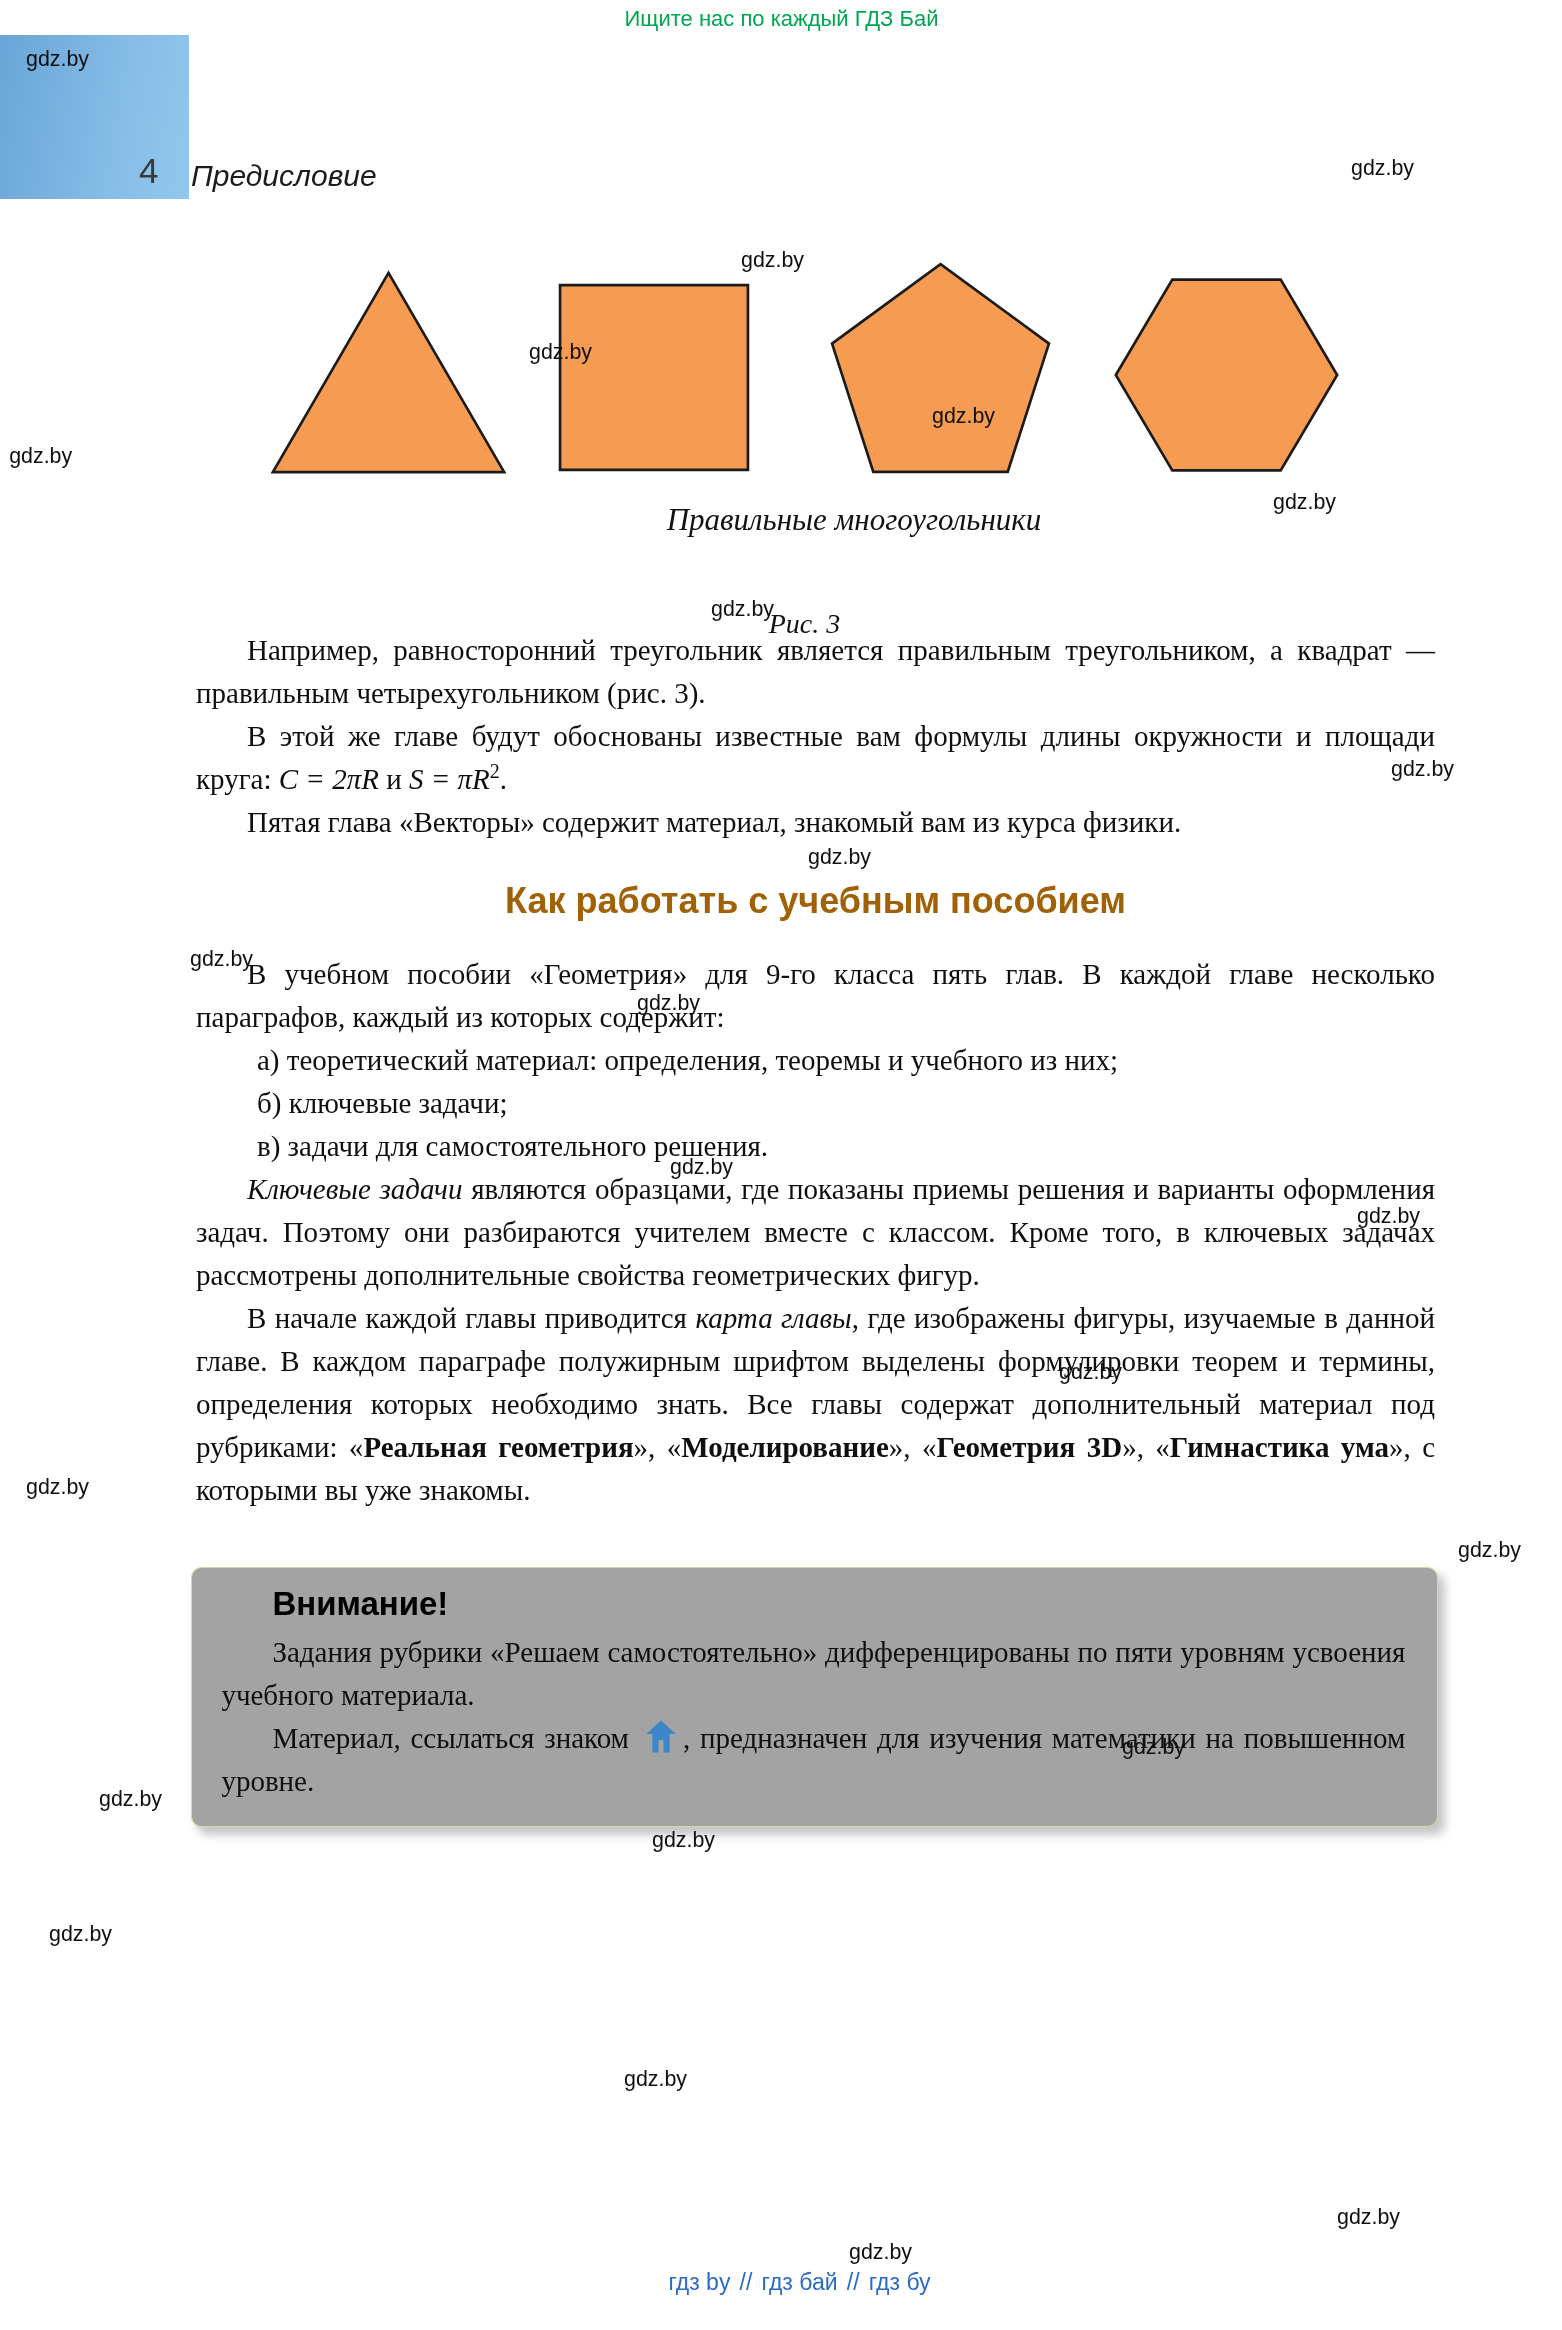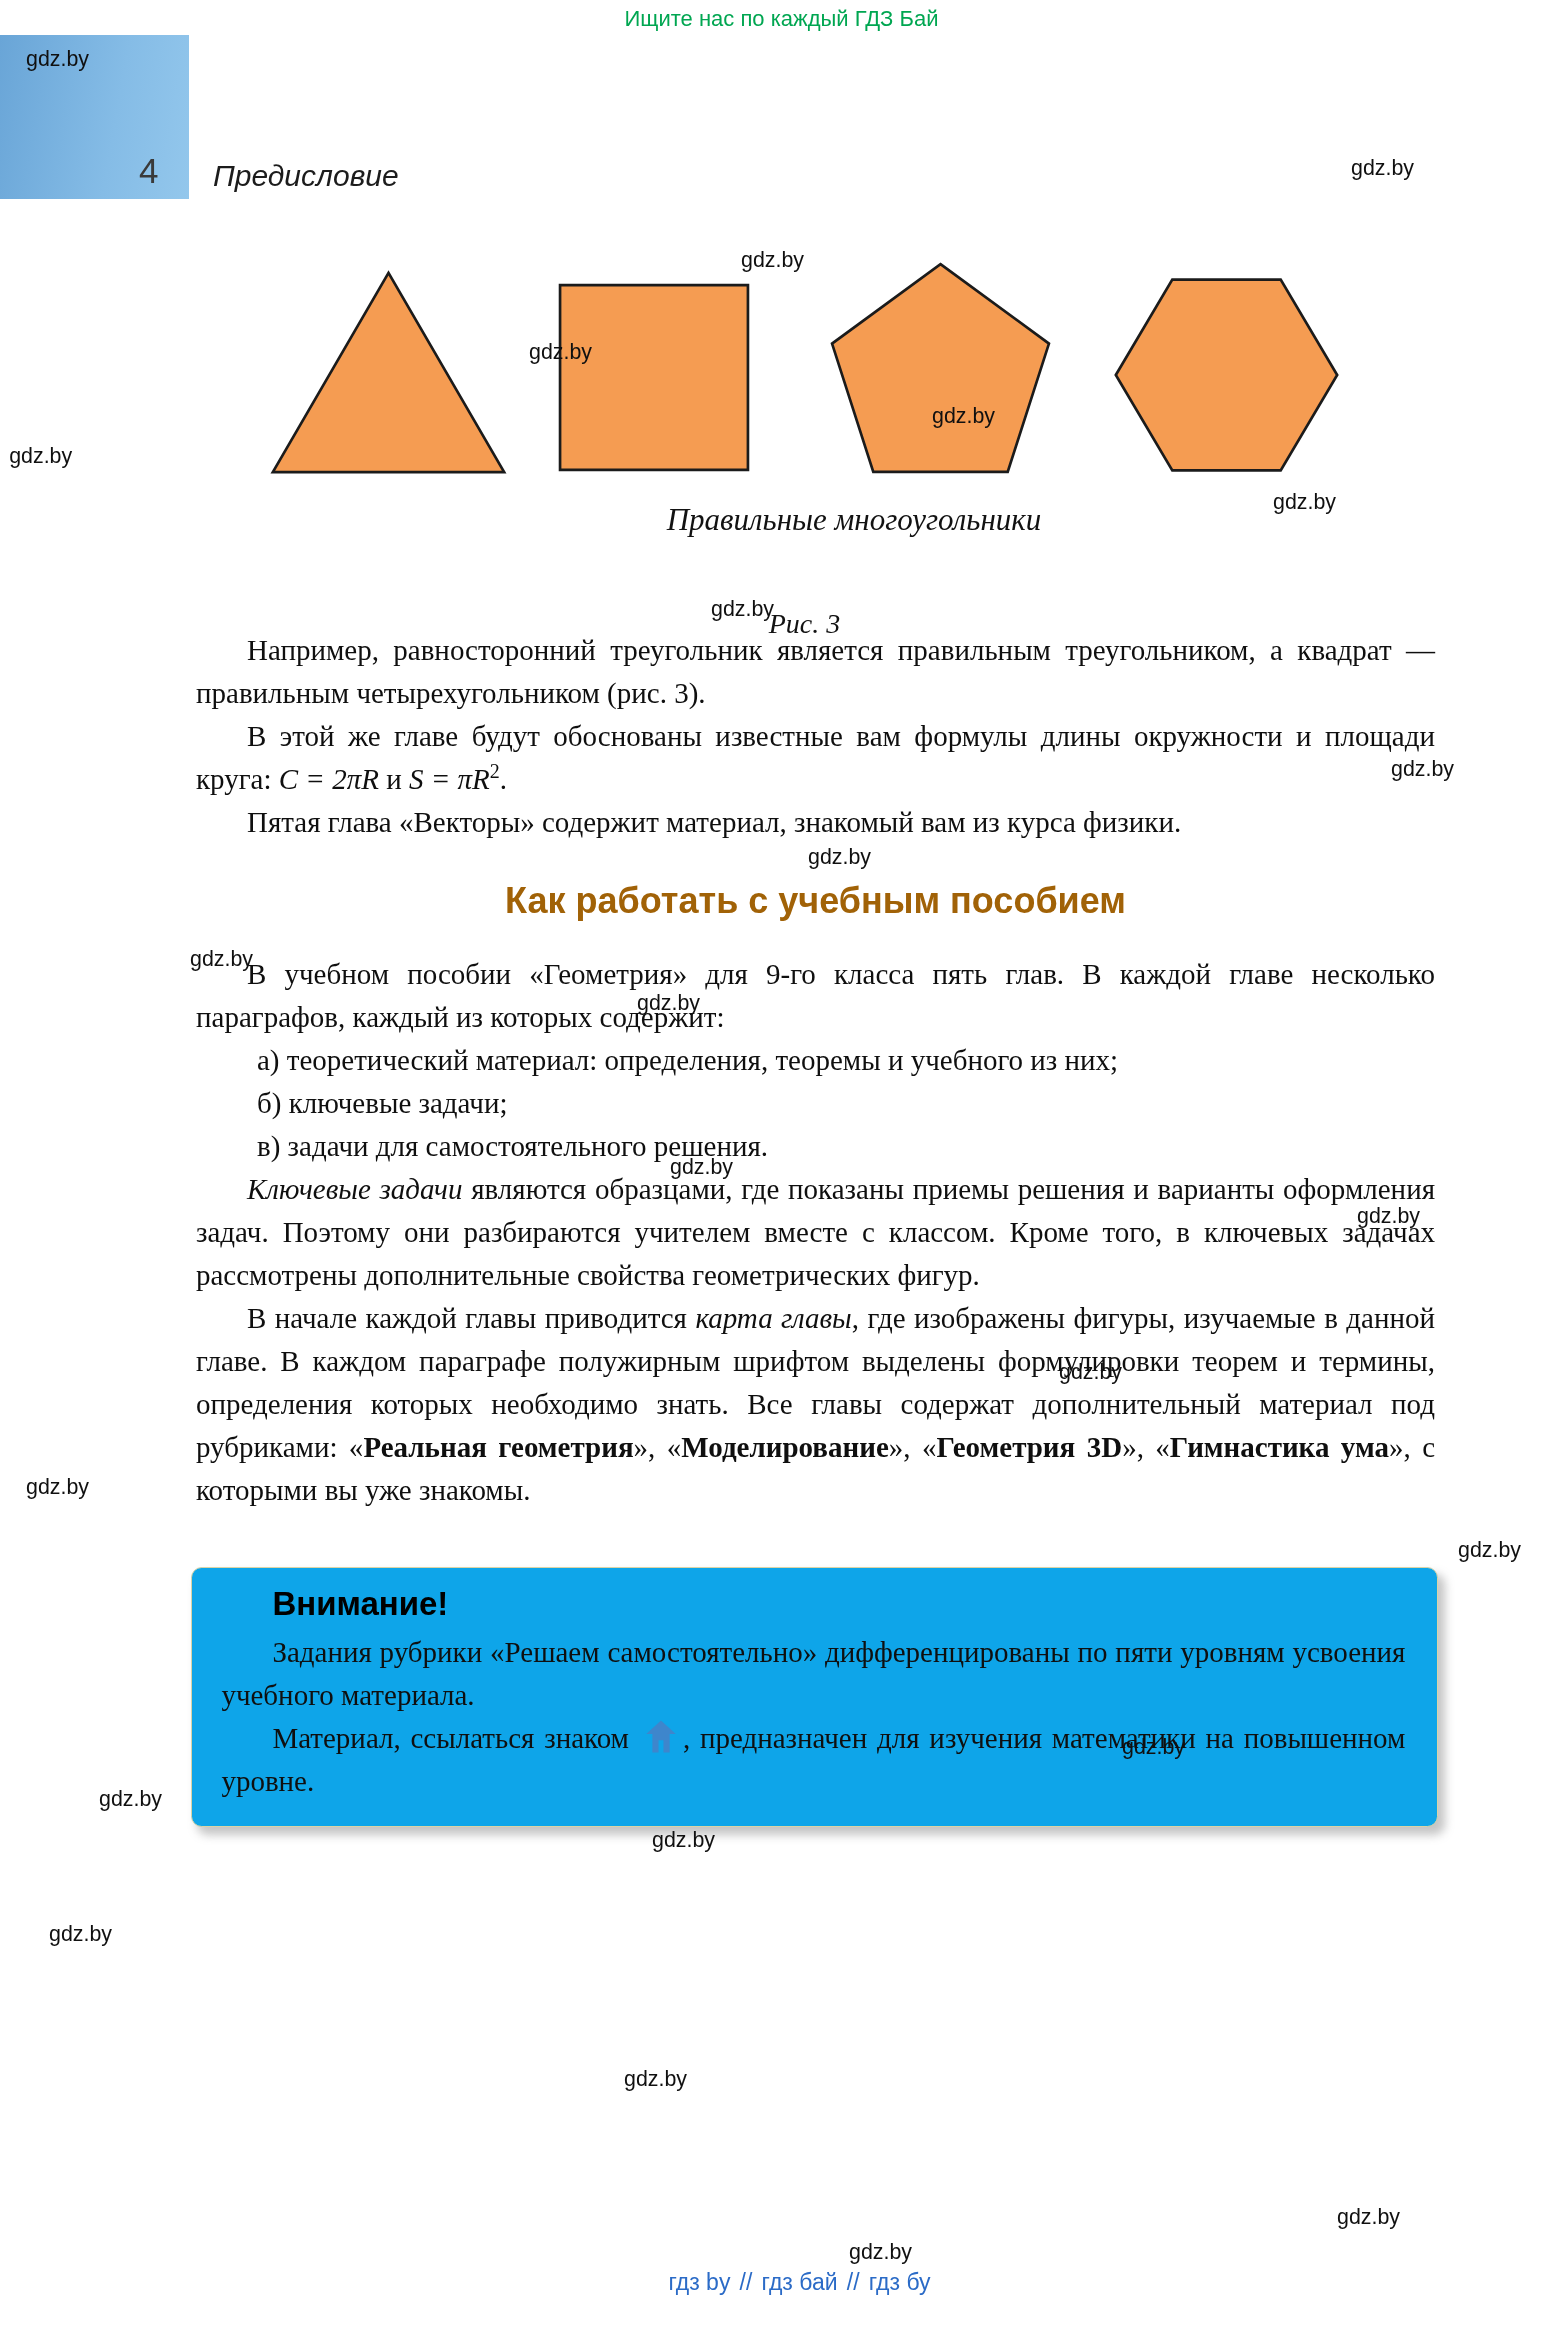--- a/index.html
+++ b/index.html
@@ -20,21 +20,21 @@
   }
   .watermark {
     position:absolute; font-family:"Liberation Sans", sans-serif;
     font-size:21.4px; color:#101010; white-space:nowrap; z-index:9;
   }
   .page-num {
     position:absolute; left:139px; top:151px; z-index:2;
     font-family:"Liberation Sans", sans-serif; font-size:35px; color:#3a3a3a;
   }
   .chapter {
-    position:absolute; left:213px; top:159px;
+    position:absolute; left:191px; top:159px;
     font-family:"Liberation Sans", sans-serif; font-style:italic;
     font-size:30px; color:#1c1c1c;
   }
 
   .shape { position:absolute; }
   .shape polygon { stroke:#1b1b1b; stroke-width:3.5; stroke-linejoin:miter; }
 
   .fig-caption {
     position:absolute; top:502px; left:145px; width:1418px; text-align:center;
     font-style:italic; font-size:31px; color:#121212;
@@ -56,21 +56,21 @@
   b { font-weight:bold; }
 
   .section-heading {
     font-family:"Liberation Sans", sans-serif; font-weight:bold;
     font-size:36px; line-height:46px; color:#a16207;
     text-align:center; text-indent:0; margin:34px 0 29px 0;
   }
 
   .attention-box {
     margin-top:55px; margin-left:-4.6px; width:1247px;
-    background:#0ea5e9; border:1.5px solid #DAD4A6; border-radius:10.7px;
+    background:#a3a3a3; border:1.5px solid #DAD4A6; border-radius:10.7px;
     padding:13.8px 32px 23px 29px;
     box-shadow:6.9px 7.7px 9.2px rgba(110,110,110,0.40);
   }
   .attention-title {
     font-family:"Liberation Sans", sans-serif; font-weight:bold;
     font-size:33px; line-height:43px; color:#000; margin-left:51px; margin-bottom:6.1px;
   }
   .attention-box p { text-indent:51px; margin:0; }
   .house { width:32px; height:35px; vertical-align:-6.1px; margin:0 6.1px; }
 

